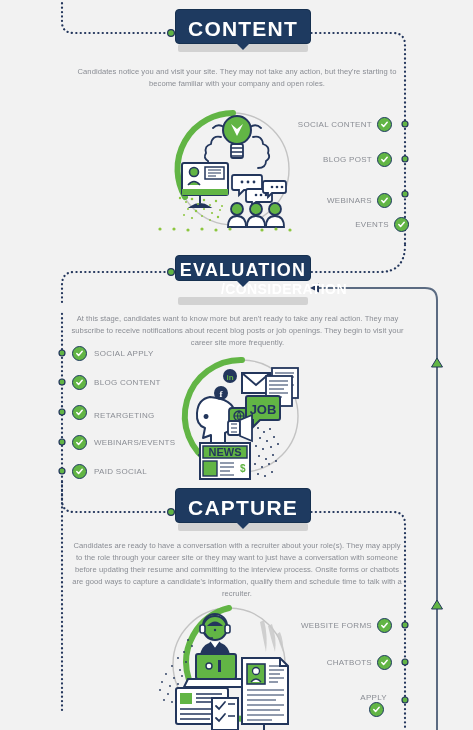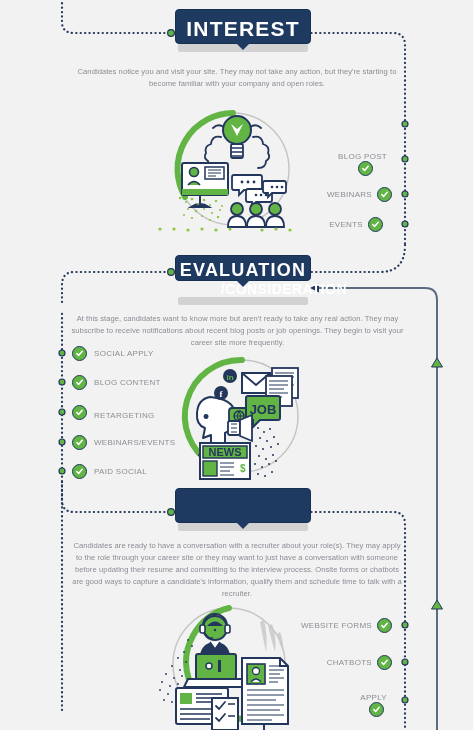--- a/index.html
+++ b/index.html
@@ -159,21 +159,21 @@
     <path class="solid" d="M437,730 L437,300 Q437,288 425,288 L316,288"></path>
 
     <path d="M310,288 L319,283.5 L319,292.5 Z" fill="#23365c"></path>
 
     <path d="M437,358 L442.5,367 L431.5,367 Z" fill="#62b545" stroke="#23365c" stroke-width="1"></path>
     <path d="M437,600 L442.5,609 L431.5,609 Z" fill="#62b545" stroke="#23365c" stroke-width="1"></path>
   </svg>
 
   <div class="banner-shadow" id="banner-interest-shadow"></div>
   <div class="banner" id="banner-interest">
-    <span class="t1">INTEREST</span>
+    <span class="t1">CONTENT</span>
     <span class="pointer"></span>
   </div>
   <div class="body-copy" id="copy-interest">Candidates notice you and visit your site. They may not take any action, but they're starting to become familiar with your company and open roles.</div>
 
   <svg class="illo" style="left:158px;top:103px;" width="150" height="132" viewBox="0 0 150 132">
     <circle cx="75" cy="66" r="56" fill="none" stroke="#c3c3c3" stroke-width="1.4"></circle>
     <path d="M75,10 A56,56 0 0,0 27,94" fill="none" stroke="#62b545" stroke-width="6" stroke-linecap="round"></path>
 
     <g stroke="#23365c" stroke-width="1.8" fill="none" stroke-linecap="round">
       <path d="M63,34 q-9,-2 -10,7 q-7,2 -5,9 q-3,5 2,8 q0,7 8,7"></path>
@@ -243,37 +243,45 @@
         <circle cx="30" cy="127" r="1.6"></circle>
       <circle cx="44" cy="126" r="1.6"></circle>
         <circle cx="58" cy="127" r="1.6"></circle>
         <circle cx="72" cy="126" r="1.6"></circle>
       <circle cx="104" cy="127" r="1.6"></circle>
         <circle cx="118" cy="126" r="1.6"></circle>
         <circle cx="132" cy="127" r="1.6"></circle>
     </g>
   </svg>
 
-  <div class="check-item list-right" style="right:81px;top:152px;flex-direction:column;">
+  <div class="check-item list-right" style="right:81px;top:117px;">
+    <span class="lbl">SOCIAL CONTENT</span>
+    <span class="check-circle">
+        <svg width="9" height="9" viewBox="0 0 10 10">
+          <path d="M2,5 L4,7.2 L8,2.6" fill="none" stroke="#fff" stroke-width="1.7" stroke-linecap="round" stroke-linejoin="round"></path>
+        </svg>
+      </span>
+  </div>
+  <div class="check-item list-right" style="right:81px;top:152px;">
     <span class="lbl">BLOG POST</span>
     <span class="check-circle">
         <svg width="9" height="9" viewBox="0 0 10 10">
           <path d="M2,5 L4,7.2 L8,2.6" fill="none" stroke="#fff" stroke-width="1.7" stroke-linecap="round" stroke-linejoin="round"></path>
         </svg>
       </span>
   </div>
-  <div class="check-item list-right" style="right:81px;top:187px;">
+  <div class="check-item list-right" style="right:81px;top:193px;">
     <span class="lbl">WEBINARS</span>
     <span class="check-circle">
         <svg width="9" height="9" viewBox="0 0 10 10">
           <path d="M2,5 L4,7.2 L8,2.6" fill="none" stroke="#fff" stroke-width="1.7" stroke-linecap="round" stroke-linejoin="round"></path>
         </svg>
       </span>
   </div>
-  <div class="check-item list-right" style="right:90px;top:217px;">
+  <div class="check-item list-right" style="right:64px;top:217px;">
     <span class="lbl">EVENTS</span>
     <span class="check-circle">
         <svg width="9" height="9" viewBox="0 0 10 10">
           <path d="M2,5 L4,7.2 L8,2.6" fill="none" stroke="#fff" stroke-width="1.7" stroke-linecap="round" stroke-linejoin="round"></path>
         </svg>
       </span>
   </div>
 
   <div class="banner-shadow" id="banner-evaluation-shadow"></div>
   <div class="banner" id="banner-evaluation">
@@ -386,20 +394,21 @@
     <span class="check-circle">
         <svg width="9" height="9" viewBox="0 0 10 10">
           <path d="M2,5 L4,7.2 L8,2.6" fill="none" stroke="#fff" stroke-width="1.7" stroke-linecap="round" stroke-linejoin="round"></path>
         </svg>
       </span>
     <span class="lbl">PAID SOCIAL</span>
   </div>
 
   <div class="banner-shadow" id="banner-capture-shadow"></div>
   <div class="banner" id="banner-capture">
+    <span class="t1">CAPTURE</span>
     <span class="pointer"></span>
   </div>
   <div class="body-copy" id="copy-capture">Candidates are ready to have a conversation with a recruiter about your role(s). They may apply to the role through your career site or they may want to just have a conversation with someone before updating their resume and committing to the interview process. Onsite forms or chatbots are good ways to capture a candidate's information, qualify them and schedule time to talk with a recruiter.</div>
 
   <svg class="illo" style="left:152px;top:602px;" width="155" height="128" viewBox="0 0 155 128">
     <circle cx="77" cy="62" r="56" fill="none" stroke="#c3c3c3" stroke-width="1.4"></circle>
     <path d="M77,6 A56,56 0 1,0 112,112" fill="none" stroke="#62b545" stroke-width="6" stroke-linecap="round"></path>
 
     <g fill="#c9c9c9" opacity=".85">
       <path d="M112,18 q4,16 2,32 q-3,-14 -6,-30 z"></path>

